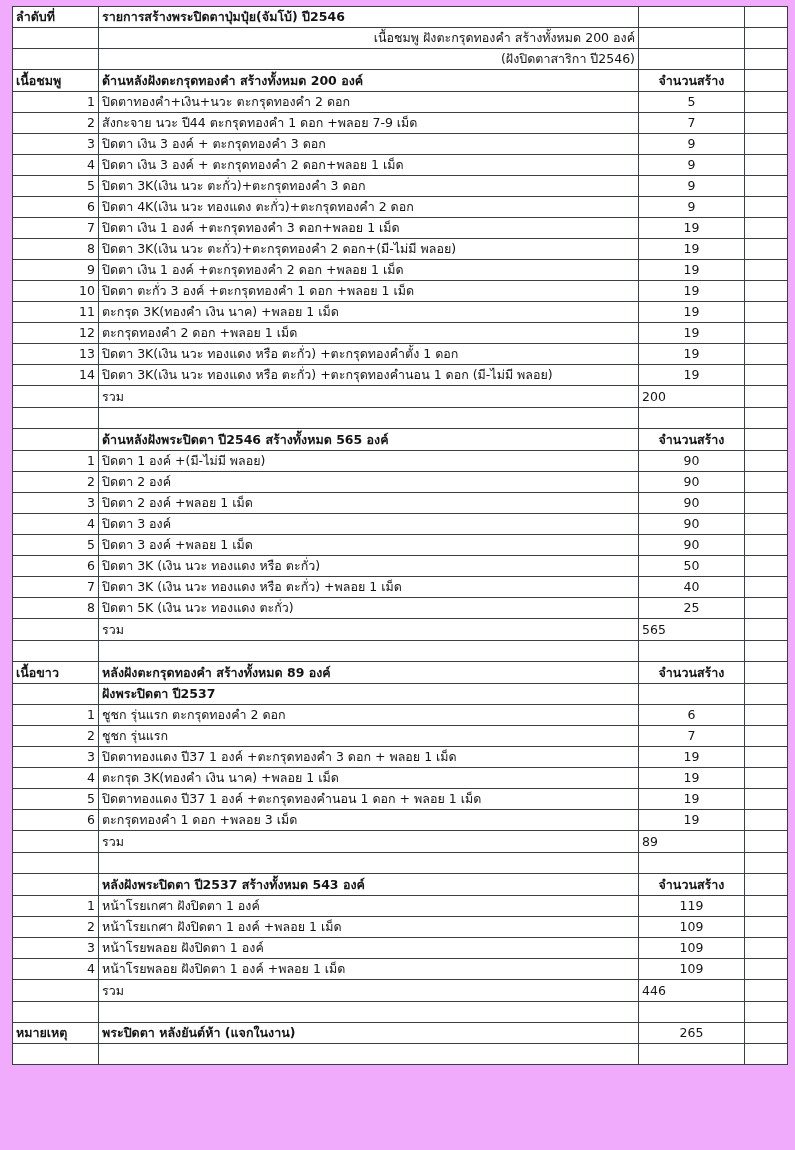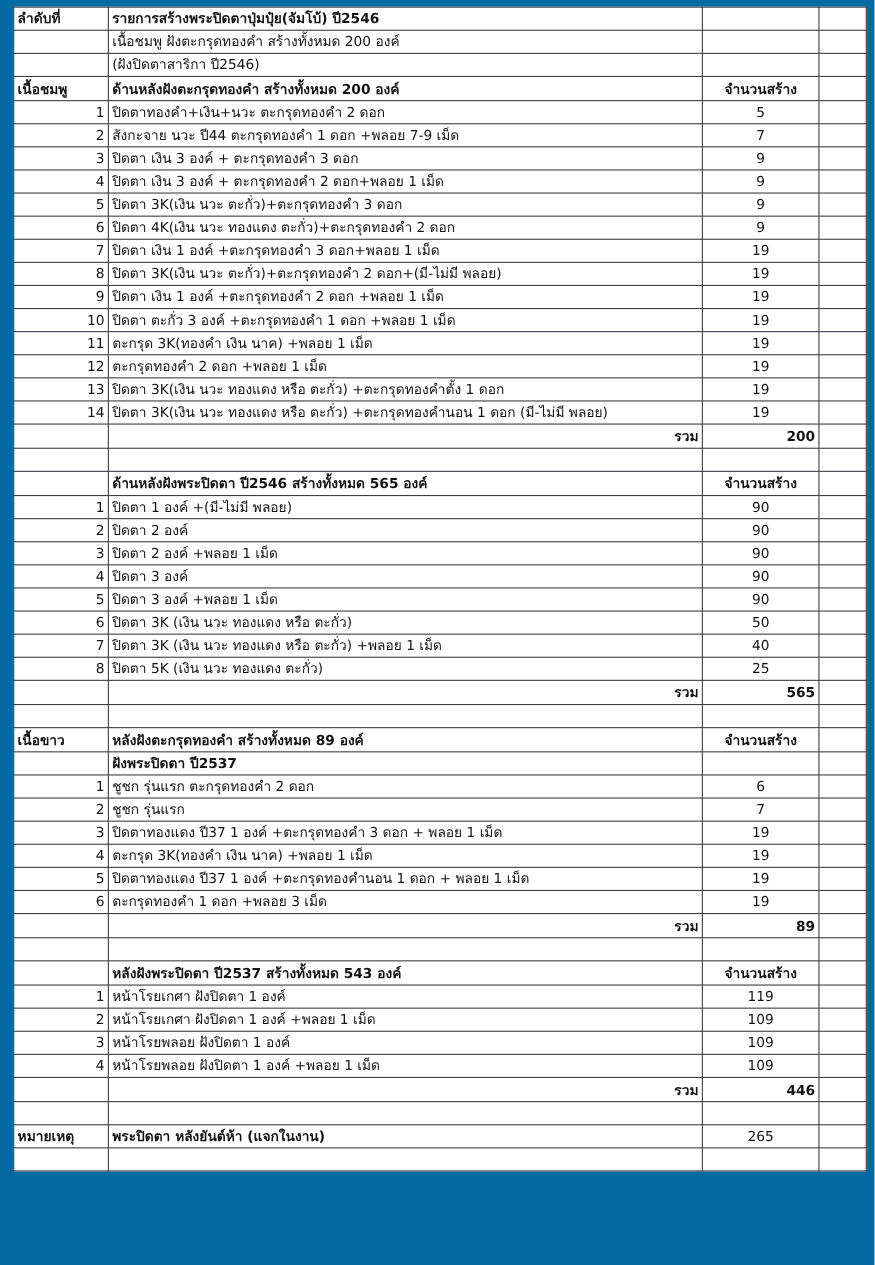--- a/index.html
+++ b/index.html
@@ -11,21 +11,21 @@
     width: 795px;
     height: 1150px;
     font-family: "DejaVu Sans", "Liberation Sans", sans-serif;
     color: #141414;
     overflow: hidden;
   }
   .sheet {
     width: 795px;
     height: 1150px;
     position: relative;
-    background: #0369a1;
+    background: #f0abfc;
     box-sizing: border-box;
     padding: 6px 8px 4px 12px;
   }
   table.doc {
     border-collapse: collapse;
     width: 775px;
     table-layout: fixed;
     background: #ffffff;
   }
   table.doc td {
@@ -41,24 +41,24 @@
   
   col.c-no    { width: 86px; }
   col.c-desc  { width: 540px; }
   col.c-qty   { width: 106px; }
   col.c-tail  { width: 43px; }
 
   .no     { text-align: right; padding-right: 4px; }
   .lbl    { text-align: left; }
   .qty    { text-align: center; }
   .blank  { background: #ffffff; }
-  .sum    { text-align: right; font-weight: bold; }
+  .sum    { text-align: left; font-weight: normal; }
   .hdr-left { font-weight: bold; font-size: 12.5px; }
   .title  { font-weight: bold; font-size: 13.5px; }
-  .sub    { font-size: 12.5px; }
+  .sub    { font-size: 12.5px; text-align: right; }
   .tall   { height: 22px; }
   .spacer td { height: 14px; border-left: 1px solid #3a3f45; border-right: 1px solid #3a3f45; }
   .qty-num { text-align: center; font-size: 12.5px; }
   .sec-head td { font-weight: bold; }
   .note-row td { height: 26px; }
 </style>
 </head>
 <body>
 
 <div class="sheet">

